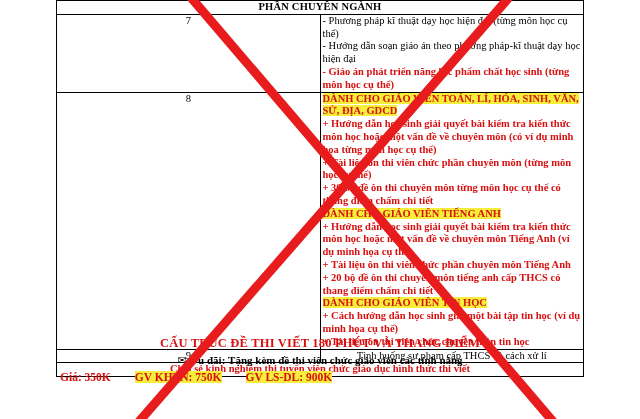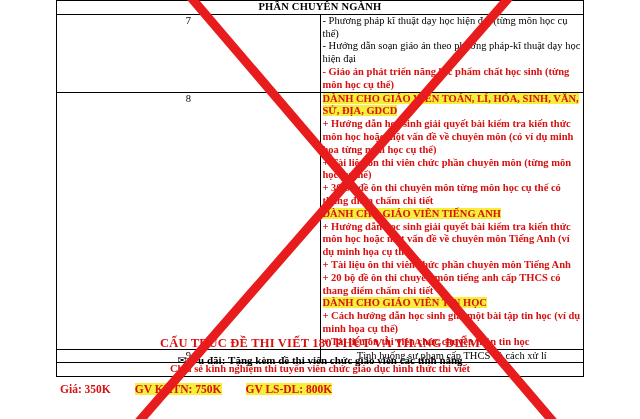--- a/index.html
+++ b/index.html
@@ -102,21 +102,21 @@
   }
   .f-uudai {
     text-align: center;
     font-size: 11px;
     margin-top: 3px;
   }
   .f-price-row {
     display: flex;
     justify-content: flex-start;
     gap: 24px;
-    margin-top: 16px;
+    margin-top: 4px;
     font-size: 11.5px;
     font-weight: bold;
     padding-left: 4px;
   }
   .price-gia {
     color: #d81010;
     font-weight: bold;
   }
   
   .xmark {
@@ -217,21 +217,21 @@
       <span>✉</span>
       <span class="bold">Ưu đãi:</span>
       <span class="bold">Tặng kèm đề thi viên chức giáo viên các tỉnh năng</span>
     </div>
     <div class="f-price-row">
       <span>
         <span class="price-gia">Giá:</span>
         <span class="price-gia">350K</span>
       </span>
       <span class="hlr">GV KHTN: 750K</span>
-      <span class="hlr">GV LS-DL: 800K</span>
+      <span class="hlr">GV LS-DL: 900K</span>
     </div>
   </div>
 
   <svg class="xmark" width="640" height="419" viewBox="0 0 640 419">
     <line x1="512" y1="-6" x2="136" y2="425" stroke="#e81c1c" stroke-width="9" stroke-linecap="round"></line>
     <line x1="188" y1="-6" x2="556" y2="425" stroke="#e81c1c" stroke-width="9" stroke-linecap="round"></line>
   </svg>
 
 </div>
 

